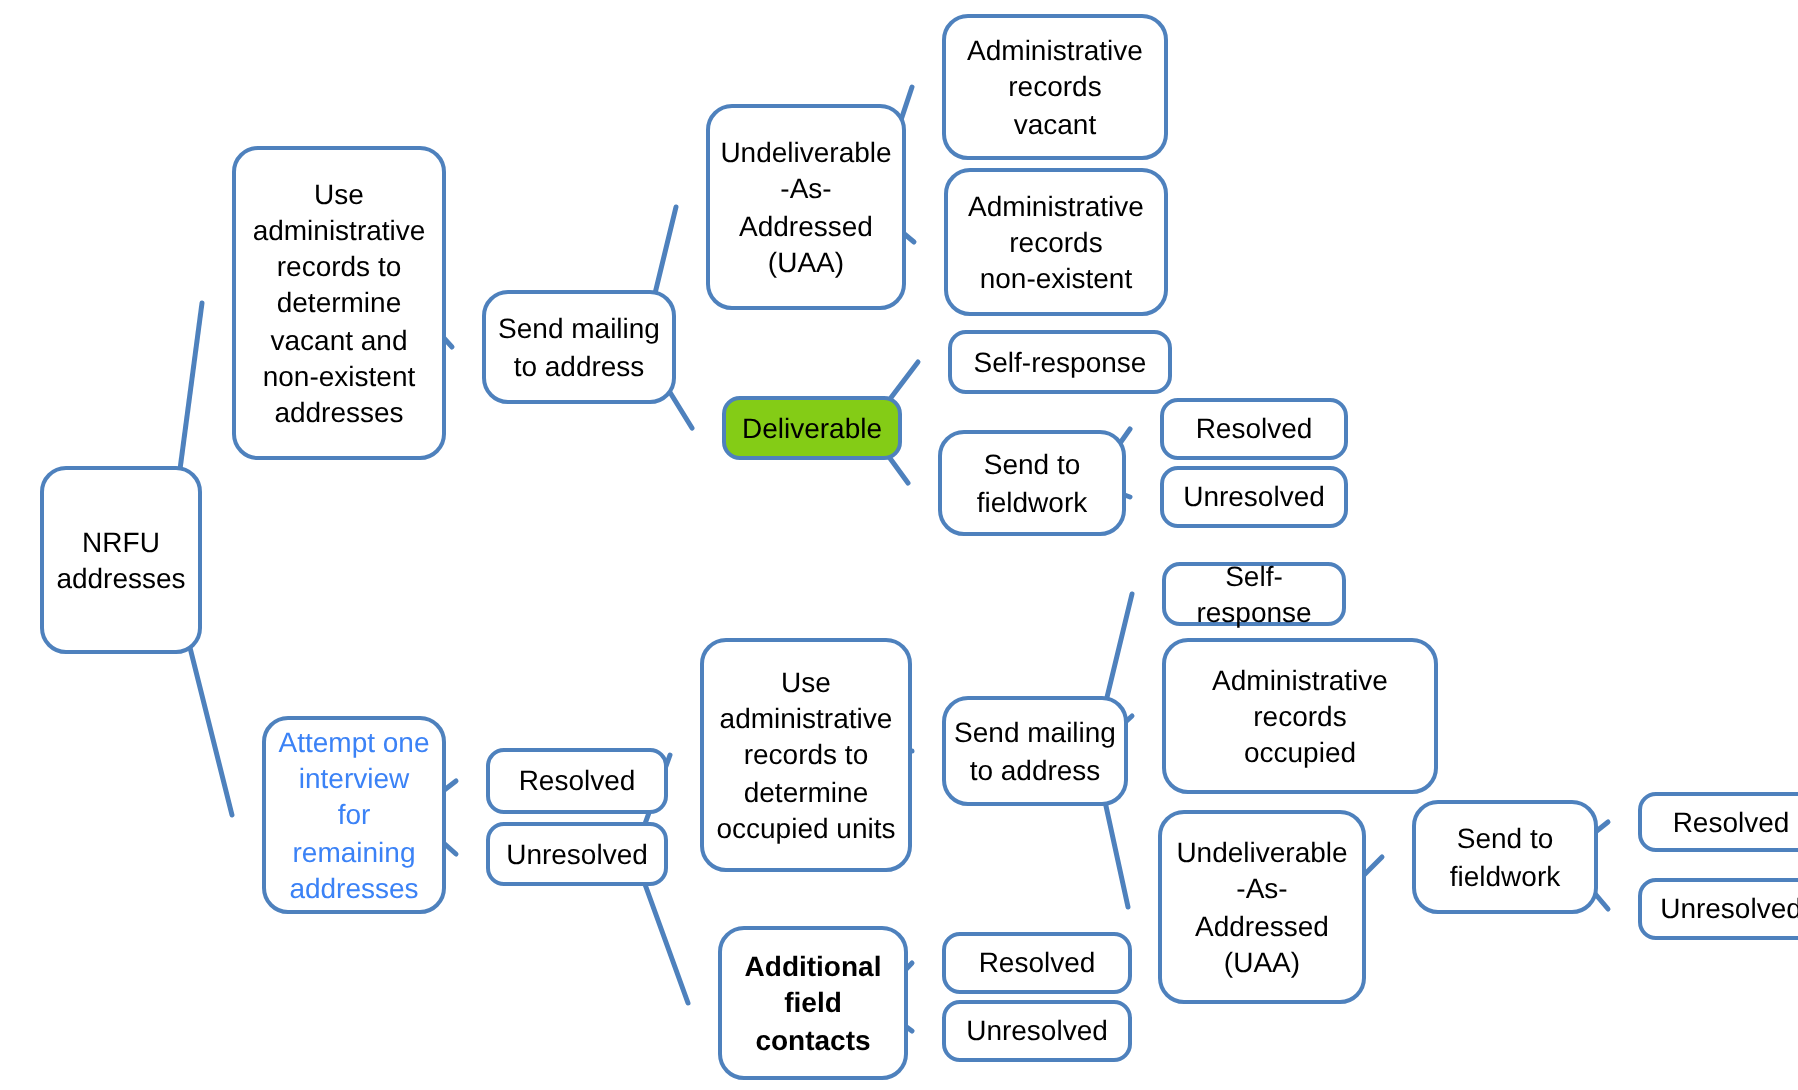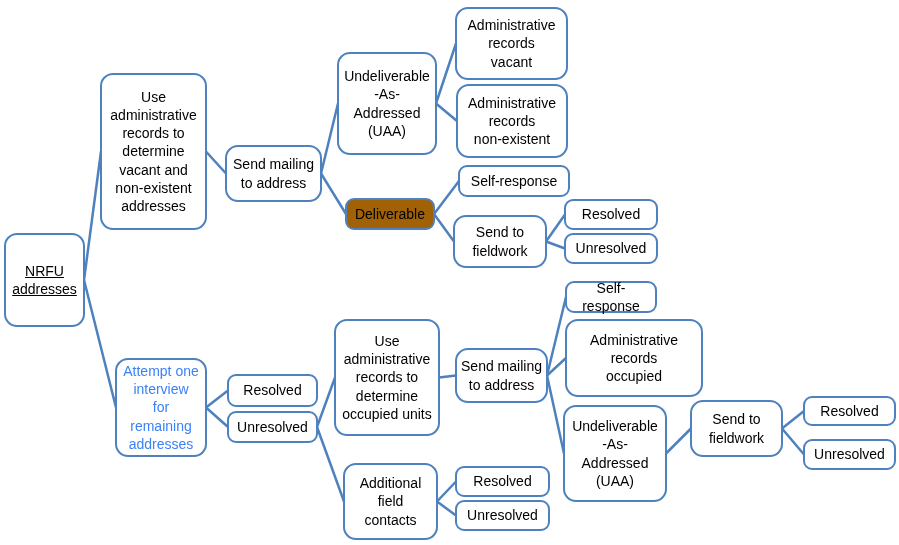--- a/index.html
+++ b/index.html
@@ -20,20 +20,21 @@
     border: 2.5px solid #4E81BD;
     display: flex;
     align-items: center;
     justify-content: center;
     text-align: center;
     white-space: pre-line;
     font-size: 14px;
     line-height: 1.3;
     color: #000000;
     padding: 1px 2px;
+    margin-left: 16px;
   }
 </style>
 </head>
 <body>
 
 <div id="canvas" class="canvas" style="width: 899px; height: 545px; background: rgb(255, 255, 255);">
   <svg id="edges" class="edges-svg" viewBox="0 0 899 545">
       <line x1="84" y1="280" x2="101" y2="151.5" stroke="#4E81BD" stroke-width="2.5" stroke-linecap="round"></line>
       <line x1="84" y1="280" x2="116" y2="407.5" stroke="#4E81BD" stroke-width="2.5" stroke-linecap="round"></line>
       <line x1="206" y1="151.5" x2="226" y2="173.5" stroke="#4E81BD" stroke-width="2.5" stroke-linecap="round"></line>
@@ -53,60 +54,60 @@
       <line x1="547" y1="375.5" x2="566" y2="297" stroke="#4E81BD" stroke-width="2.5" stroke-linecap="round"></line>
       <line x1="547" y1="375.5" x2="566" y2="358" stroke="#4E81BD" stroke-width="2.5" stroke-linecap="round"></line>
       <line x1="547" y1="375.5" x2="564" y2="453.5" stroke="#4E81BD" stroke-width="2.5" stroke-linecap="round"></line>
       <line x1="666" y1="453.5" x2="691" y2="428.5" stroke="#4E81BD" stroke-width="2.5" stroke-linecap="round"></line>
       <line x1="782" y1="428.5" x2="804" y2="411" stroke="#4E81BD" stroke-width="2.5" stroke-linecap="round"></line>
       <line x1="782" y1="428.5" x2="804" y2="454.5" stroke="#4E81BD" stroke-width="2.5" stroke-linecap="round"></line>
       <line x1="437" y1="501.5" x2="456" y2="481.5" stroke="#4E81BD" stroke-width="2.5" stroke-linecap="round"></line>
       <line x1="437" y1="501.5" x2="456" y2="515.5" stroke="#4E81BD" stroke-width="2.5" stroke-linecap="round"></line>
     </svg>
   <div id="nodes">
-      <div class="node" style="left: 4px; top: 233px; width: 81px; height: 94px; border-radius: 13px; border-color: rgb(78, 129, 189); background: rgb(255, 255, 255); color: rgb(0, 0, 0); text-decoration: underline;">NRFU
+      <div class="node" style="left: 4px; top: 233px; width: 81px; height: 94px; border-radius: 13px; border-color: rgb(78, 129, 189); background: rgb(255, 255, 255); color: rgb(0, 0, 0);">NRFU
 addresses</div>
       <div class="node" style="left: 100px; top: 73px; width: 107px; height: 157px; border-radius: 13px; border-color: rgb(78, 129, 189); background: rgb(255, 255, 255); color: rgb(0, 0, 0);">Use
 administrative
 records to
 determine
 vacant and
 non-existent
 addresses</div>
       <div class="node" style="left: 225px; top: 145px; width: 97px; height: 57px; border-radius: 13px; border-color: rgb(78, 129, 189); background: rgb(255, 255, 255); color: rgb(0, 0, 0);">Send mailing
 to address</div>
       <div class="node" style="left: 337px; top: 52px; width: 100px; height: 103px; border-radius: 13px; border-color: rgb(78, 129, 189); background: rgb(255, 255, 255); color: rgb(0, 0, 0);">Undeliverable
 -As-
 Addressed
 (UAA)</div>
       <div class="node" style="left: 455px; top: 7px; width: 113px; height: 73px; border-radius: 13px; border-color: rgb(78, 129, 189); background: rgb(255, 255, 255); color: rgb(0, 0, 0);">Administrative
 records
 vacant</div>
       <div class="node" style="left: 456px; top: 84px; width: 112px; height: 74px; border-radius: 13px; border-color: rgb(78, 129, 189); background: rgb(255, 255, 255); color: rgb(0, 0, 0);">Administrative
 records
 non-existent</div>
-      <div class="node" style="left: 345px; top: 198px; width: 90px; height: 32px; border-radius: 9px; border-color: rgb(78, 129, 189); background: #a16207; color: rgb(0, 0, 0);">Deliverable</div>
+      <div class="node" style="left: 345px; top: 198px; width: 90px; height: 32px; border-radius: 9px; border-color: rgb(78, 129, 189); background: #84cc16; color: rgb(0, 0, 0);">Deliverable</div>
       <div class="node" style="left: 458px; top: 165px; width: 112px; height: 32px; border-radius: 9px; border-color: rgb(78, 129, 189); background: rgb(255, 255, 255); color: rgb(0, 0, 0);">Self-response</div>
       <div class="node" style="left: 453px; top: 215px; width: 94px; height: 53px; border-radius: 13px; border-color: rgb(78, 129, 189); background: rgb(255, 255, 255); color: rgb(0, 0, 0);">Send to
 fieldwork</div>
       <div class="node" style="left: 564px; top: 199px; width: 94px; height: 31px; border-radius: 9px; border-color: rgb(78, 129, 189); background: rgb(255, 255, 255); color: rgb(0, 0, 0);">Resolved</div>
       <div class="node" style="left: 564px; top: 233px; width: 94px; height: 31px; border-radius: 9px; border-color: rgb(78, 129, 189); background: rgb(255, 255, 255); color: rgb(0, 0, 0);">Unresolved</div>
       <div class="node" style="left: 115px; top: 358px; width: 92px; height: 99px; border-radius: 13px; border-color: rgb(78, 129, 189); background: rgb(255, 255, 255); color: #3b82f6;">Attempt one
 interview
 for
 remaining
 addresses</div>
       <div class="node" style="left: 227px; top: 374px; width: 91px; height: 33px; border-radius: 9px; border-color: rgb(78, 129, 189); background: rgb(255, 255, 255); color: rgb(0, 0, 0);">Resolved</div>
       <div class="node" style="left: 227px; top: 411px; width: 91px; height: 32px; border-radius: 9px; border-color: rgb(78, 129, 189); background: rgb(255, 255, 255); color: rgb(0, 0, 0);">Unresolved</div>
       <div class="node" style="left: 334px; top: 319px; width: 106px; height: 117px; border-radius: 13px; border-color: rgb(78, 129, 189); background: rgb(255, 255, 255); color: rgb(0, 0, 0);">Use
 administrative
 records to
 determine
 occupied units</div>
-      <div class="node" style="left: 343px; top: 463px; width: 95px; height: 77px; border-radius: 13px; border-color: rgb(78, 129, 189); background: rgb(255, 255, 255); color: rgb(0, 0, 0);">Additional
+      <div class="node" style="left: 343px; top: 463px; width: 95px; height: 77px; border-radius: 13px; border-color: rgb(78, 129, 189); background: rgb(255, 255, 255); color: rgb(0, 0, 0); font-weight: bold;">Additional
 field
 contacts</div>
       <div class="node" style="left: 455px; top: 348px; width: 93px; height: 55px; border-radius: 13px; border-color: rgb(78, 129, 189); background: rgb(255, 255, 255); color: rgb(0, 0, 0);">Send mailing
 to address</div>
       <div class="node" style="left: 565px; top: 281px; width: 92px; height: 32px; border-radius: 9px; border-color: rgb(78, 129, 189); background: rgb(255, 255, 255); color: rgb(0, 0, 0);">Self-response</div>
       <div class="node" style="left: 565px; top: 319px; width: 138px; height: 78px; border-radius: 13px; border-color: rgb(78, 129, 189); background: rgb(255, 255, 255); color: rgb(0, 0, 0);">Administrative
 records
 occupied</div>
       <div class="node" style="left: 563px; top: 405px; width: 104px; height: 97px; border-radius: 13px; border-color: rgb(78, 129, 189); background: rgb(255, 255, 255); color: rgb(0, 0, 0);">Undeliverable
 -As-

